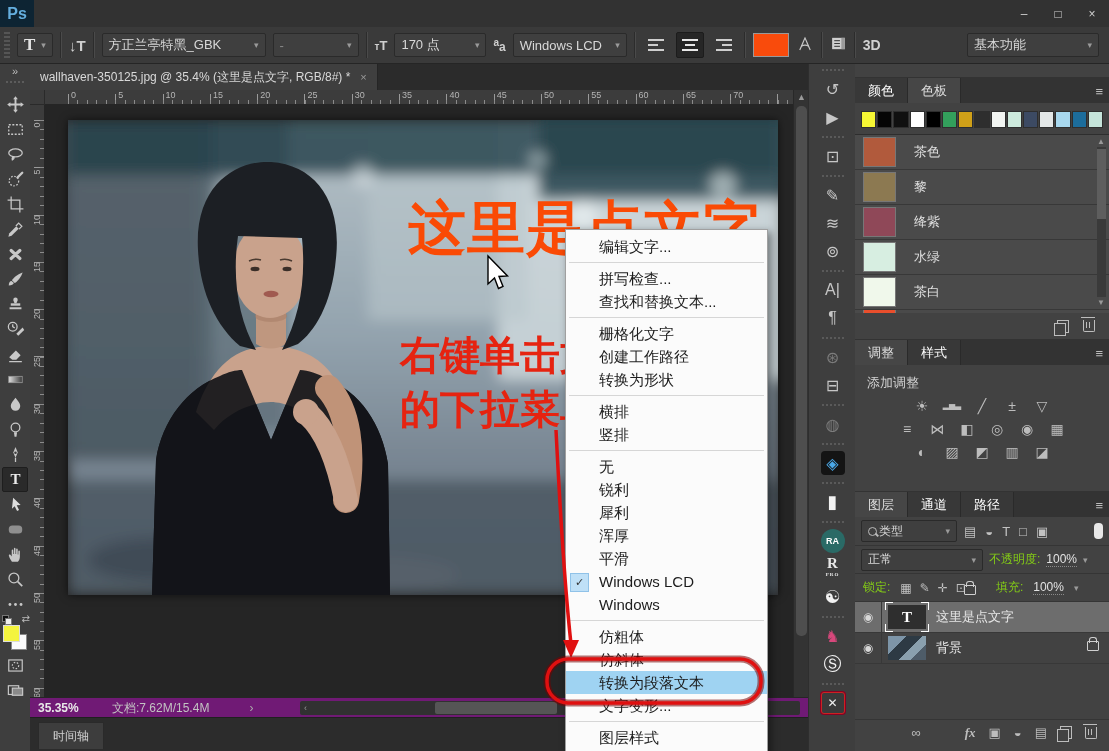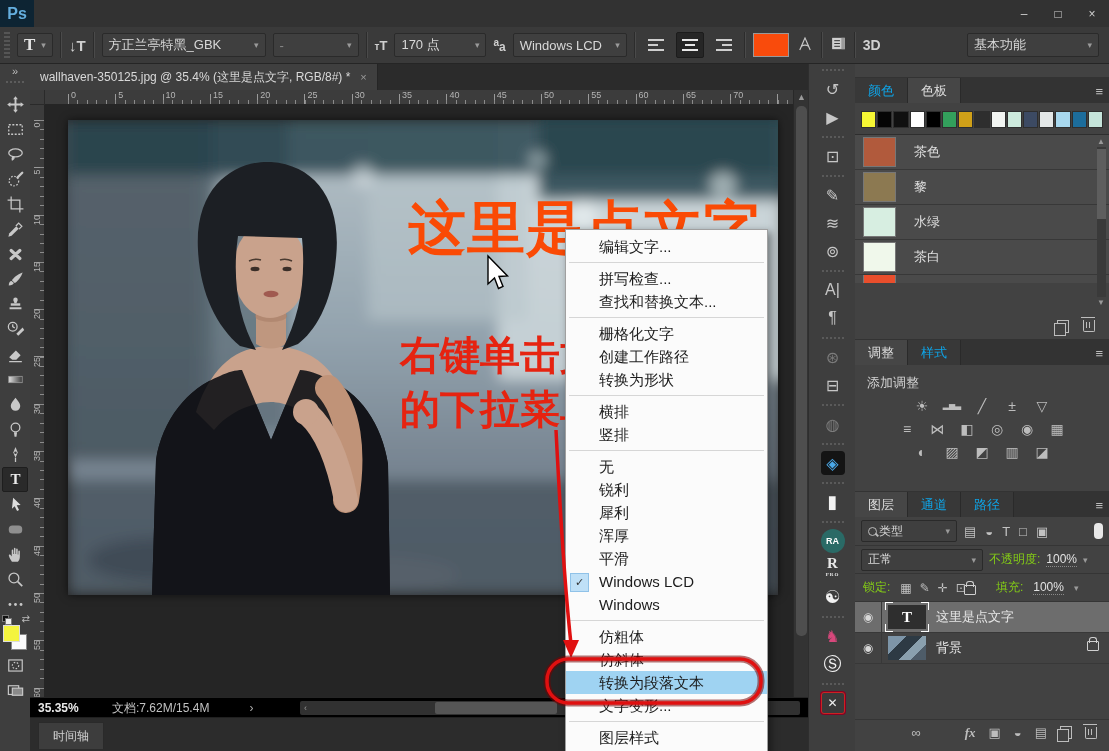--- a/index.html
+++ b/index.html
@@ -62,21 +62,21 @@
   #photo{position:absolute;left:24px;top:16px;width:710px;height:475px;box-shadow:0 0 8px rgba(0,0,0,.6);}
   #vscroll{position:absolute;left:793px;top:90px;width:15px;height:607px;background:#333;border-left:1px solid #282828;}
   #vscroll .arrow{position:absolute;left:0;top:2px;width:15px;text-align:center;color:#9a9a9a;font-size:9px;}
   #vscroll .thumb{position:absolute;left:2px;top:16px;width:11px;height:530px;background:#4e4e4e;border-radius:5px;}
   
   #headline{position:absolute;left:340px;top:70px;font-size:58px;font-weight:900;letter-spacing:1px;white-space:nowrap;}
   .annot{position:absolute;font-size:40px;font-weight:900;white-space:nowrap;}
   #annot1{left:332px;top:208px;}
   #annot2{left:332px;top:262px;}
   
-  #statusbar{position:absolute;left:30px;top:697px;width:778px;height:20px;background:#000000;border-top:1px solid #262626;
+  #statusbar{position:absolute;left:30px;top:697px;width:778px;height:20px;background:#701a75;border-top:1px solid #262626;
     display:flex;align-items:center;font-size:12px;}
   #sb-zoom{margin-left:8px;color:#e8e8e8;font-weight:bold;width:62px;}
   #sb-doc{color:#c2c2c2;margin-left:12px;}
   #sb-pop{color:#aaa;margin-left:40px;}
   #hscroll{position:absolute;left:270px;top:3px;width:500px;height:14px;background:#313131;border-radius:2px;}
   #hscroll .thumb{position:absolute;left:135px;top:1px;width:122px;height:12px;background:#555;border-radius:2px;}
   #hscroll .la{position:absolute;left:4px;top:0;color:#999;font-size:9px;line-height:14px;}
   #timeline{position:absolute;left:30px;top:717px;width:778px;height:34px;background:#2c2c2c;border-top:1px solid #202020;}
   #tl-tab{position:absolute;left:8px;top:4px;height:26px;background:#3d3d3d;border:1px solid #2a2a2a;border-bottom:none;
     display:flex;align-items:center;padding:0 14px;color:#cfcfcf;font-size:12px;}
@@ -91,21 +91,21 @@
   .badge-r{background:transparent;color:#e8e8e8;flex-direction:column;font-size:15px;font-family:"Liberation Serif",serif;line-height:11px;}
   .badge-r small{font-size:5px;letter-spacing:1px;}
   .cube{color:#4aa8e8;background:#141414;border-radius:4px;width:24px;height:24px;display:flex;align-items:center;justify-content:center;}
   .pink{color:#d8487c;}
   .whiteg{color:#f2f2f2;font-size:18px;}
   .redx{color:#f0f0f0;background:#3a3a3a;border:1px solid #cc2222;border-radius:3px;width:22px;height:20px;
     display:flex;align-items:center;justify-content:center;font-size:12px;box-shadow:0 0 0 1px #802;}
   
   #rightpanels{position:absolute;left:855px;top:64px;width:254px;height:687px;background:#424242;}
   .ptabs{height:26px;background:#333;display:flex;align-items:flex-end;position:relative;}
-  .ptab{height:25px;display:flex;align-items:center;padding:0 13px;font-size:13px;color:#0ea5e9;background:#383838;border-right:1px solid #2a2a2a;}
+  .ptab{height:25px;display:flex;align-items:center;padding:0 13px;font-size:13px;color:#ffffff;background:#383838;border-right:1px solid #2a2a2a;}
   .ptab.active{background:#464646;color:#dedede;}
   .pmenu{position:absolute;right:6px;top:7px;color:#bdbdbd;font-size:13px;}
   
   #swatches-panel{position:absolute;left:0;top:13px;width:254px;height:262px;border-bottom:6px solid #333;}
   #mini-swatches{display:flex;gap:1px;padding:8px 6px 6px;}
   .msw{width:15px;height:15px;border:1px solid #2e2e2e;}
   #swatch-list{position:relative;height:178px;overflow:hidden;border-top:1px solid #2e2e2e;}
   .swrow{height:34px;display:flex;align-items:center;border-bottom:1px solid #383838;background:#4a4a4a;}
   .swrow .chip{width:31px;height:28px;margin-left:8px;border:1px solid #777;}
   .swrow .nm{margin-left:18px;font-size:13px;color:#e0e0e0;}
@@ -621,20 +621,24 @@
         <div id="swatch-rows">
             <div class="swrow">
               <div class="chip" style="background: rgb(177, 90, 60);"></div>
               <div class="nm">茶色</div>
             </div>
             <div class="swrow">
               <div class="chip" style="background: rgb(140, 121, 81);"></div>
               <div class="nm">黎</div>
             </div>
             <div class="swrow">
+              <div class="chip" style="background: rgb(143, 72, 88);"></div>
+              <div class="nm">绛紫</div>
+            </div>
+            <div class="swrow">
               <div class="chip" style="background: rgb(215, 238, 225);"></div>
               <div class="nm">水绿</div>
             </div>
             <div class="swrow">
               <div class="chip" style="background: rgb(240, 248, 235);"></div>
               <div class="nm">茶白</div>
             </div>
           </div>
         <div id="sw-partial">
             <div class="chip" id="sw-partial-chip" style="background: rgb(233, 78, 44);"></div>

